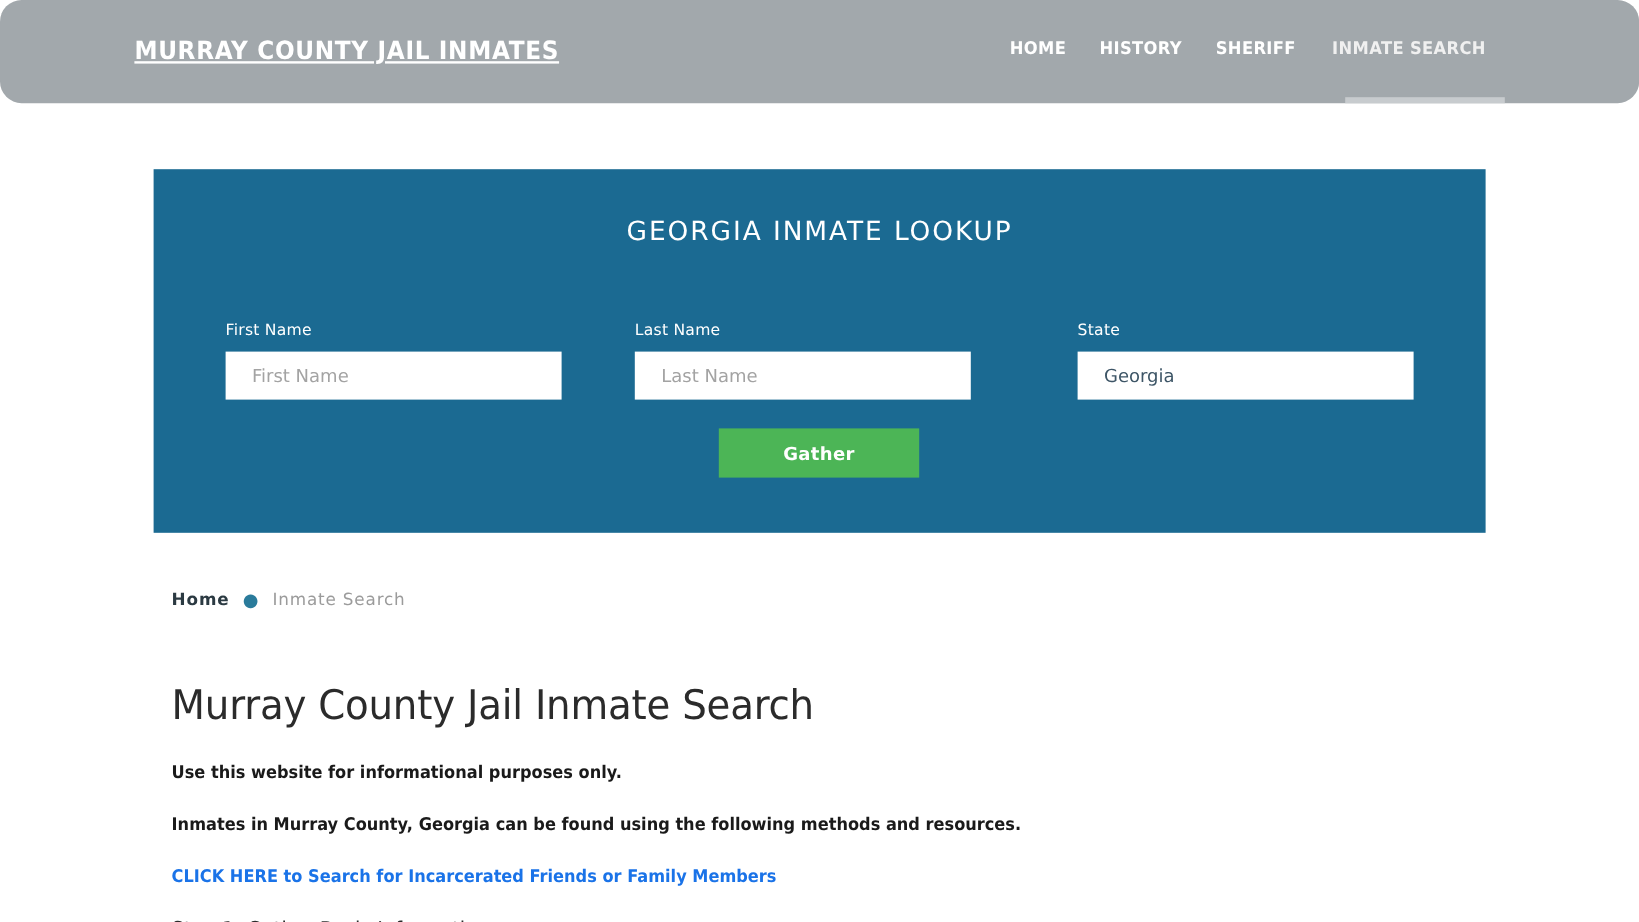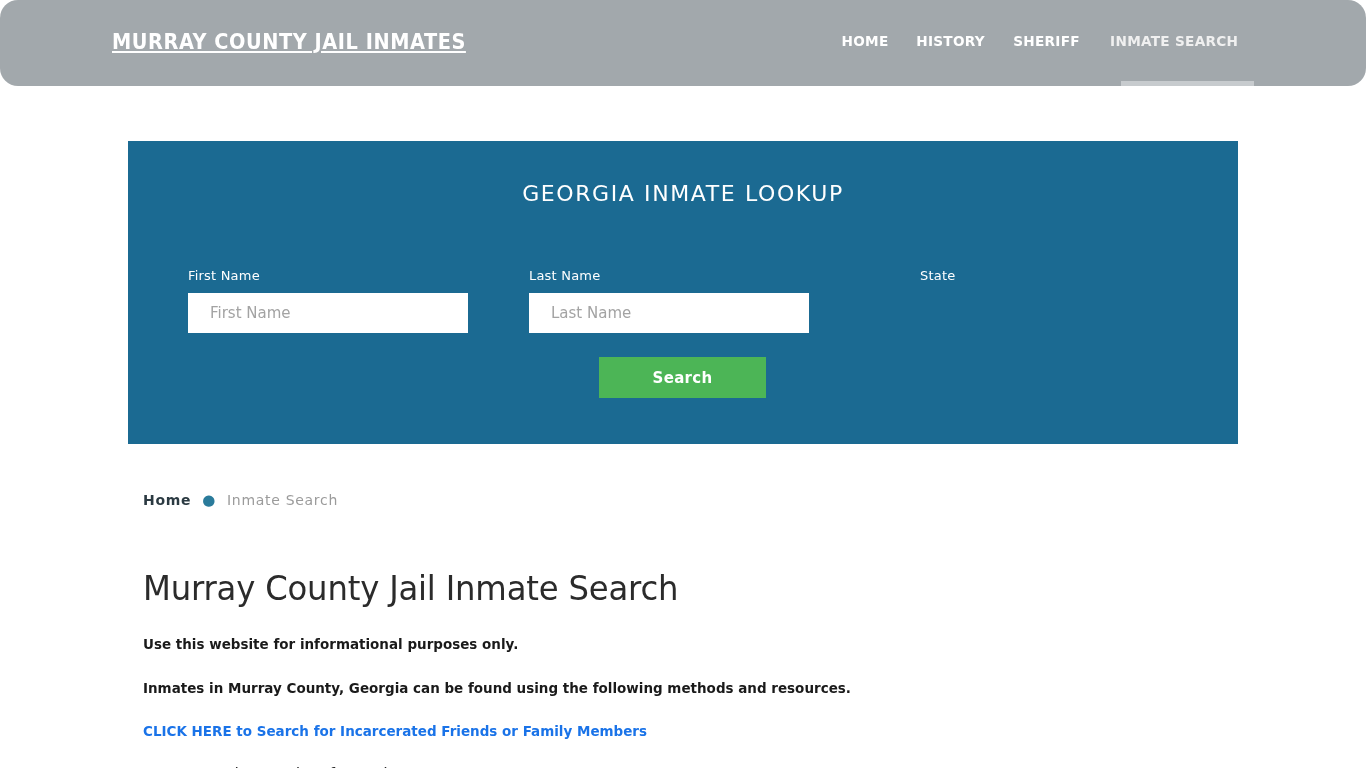--- a/index.html
+++ b/index.html
@@ -88,21 +88,21 @@
     letter-spacing: 1.6px;
   }
   .field {
     position: absolute;
     top: 95px;
     width: 280px;
     margin-top: 32px;
   }
   .field-1 { left: 60px; }
   .field-2 { left: 401px; }
-  .field-3 { left: 792px; }
+  .field-3 { left: 770px; }
   .field-label {
     color: #ffffff;
     font-family: "DejaVu Sans", sans-serif;
     font-size: 13px;
     font-weight: 400;
     letter-spacing: 0.2px;
     display: block;
     margin-bottom: 10px;
   }
   .field-input {
@@ -234,23 +234,24 @@
     <input class="field-input" type="text" placeholder="First Name" style="">
   </div>
 
   <div class="field field-2">
     <label class="field-label">Last Name</label>
     <input class="field-input" type="text" placeholder="Last Name" style="">
   </div>
 
   <div class="field field-3">
     <label class="field-label">State</label>
-  </div>
-
-  <button class="search-button">Search</button>
+    <input class="field-input" type="text" value="Georgia" style="">
+  </div>
+
+  <button class="search-button">Gather</button>
 </section>
 
 <main class="content">
   <div class="breadcrumb">
     <a class="crumb-home" href="#">Home</a>
     <span class="crumb-sep">●</span>
     <span class="crumb-current">Inmate Search</span>
   </div>
 
   <h1 class="page-title">Murray County Jail Inmate Search</h1>

